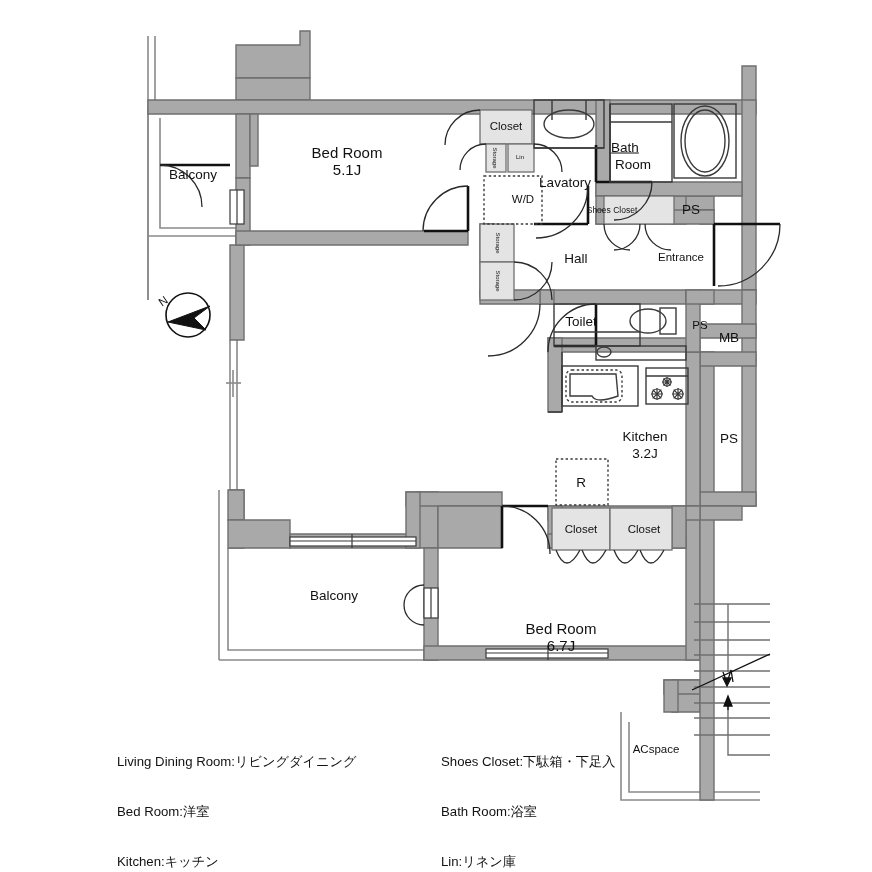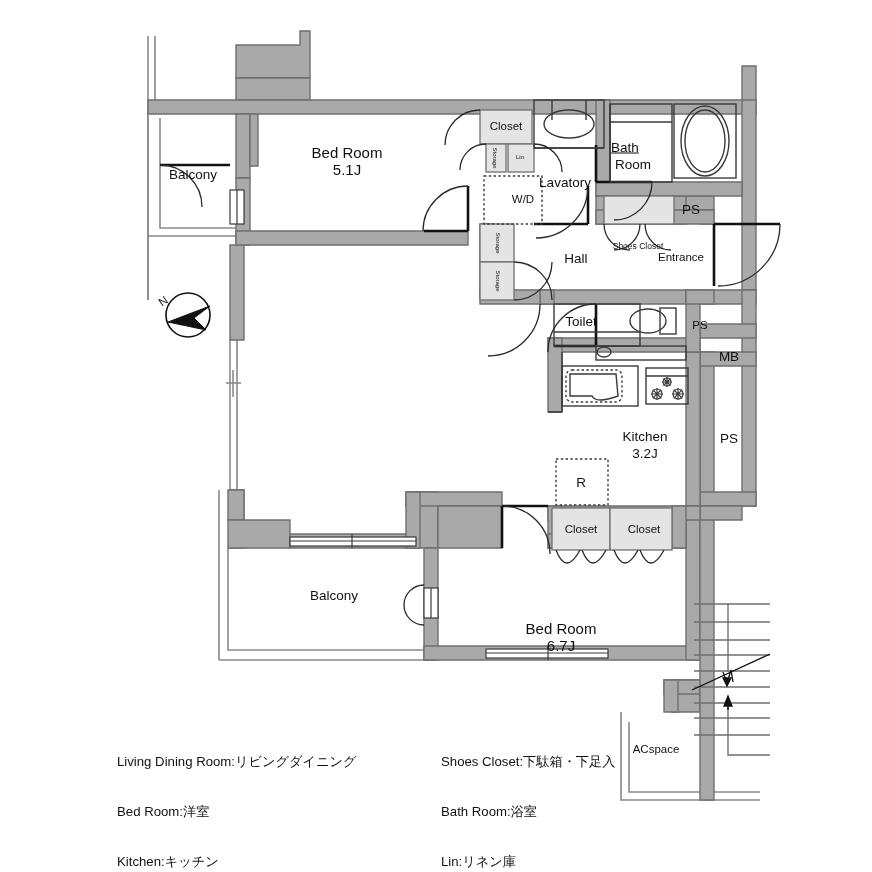--- a/index.html
+++ b/index.html
@@ -313,26 +313,26 @@
 
   <div class="rlabel rl-md" style="left:193px;top:174px;">Balcony</div>
   <div class="rlabel rl-md" style="left:334px;top:595px;">Balcony</div>
   <div class="rlabel rl-sm" style="left:506px;top:126px;">Closet</div>
   <div class="rlabel rl-md" style="left:565px;top:182px;">Lavatory</div>
   <div class="rlabel rl-md" style="left:625px;top:147px;text-decoration:underline;">Bath</div>
   <div class="rlabel rl-md" style="left:633px;top:164px;">Room</div>
   <div class="rlabel rl-sm" style="left:508px;top:199px;margin-left:15px;">W/D</div>
   <div class="rlabel rl-tiny" style="left:520px;top:157px;">Lin</div>
   <div class="rlabel rl-md" style="left:576px;top:258px;">Hall</div>
-  <div class="rlabel rl-xs" style="left:638px;top:210px;margin-top:36px;">Shoes Closet</div>
+  <div class="rlabel rl-xs" style="left:612px;top:210px;">Shoes Closet</div>
   <div class="rlabel rl-md" style="left:691px;top:209px;">PS</div>
   <div class="rlabel rl-sm" style="left:681px;top:257px;">Entrance</div>
   <div class="rlabel rl-md" style="left:581px;top:321px;">Toilet</div>
   <div class="rlabel rl-sm" style="left:700px;top:325px;">PS</div>
-  <div class="rlabel rl-md" style="left:729px;top:337px;margin-top:19px;">MB</div>
+  <div class="rlabel rl-md" style="left:729px;top:337px;">MB</div>
   <div class="rlabel rl-md" style="left:729px;top:438px;">PS</div>
   <div class="rlabel rl-md" style="left:581px;top:482px;">R</div>
   <div class="rlabel rl-sm" style="left:581px;top:529px;">Closet</div>
   <div class="rlabel rl-sm" style="left:644px;top:529px;">Closet</div>
   <div class="rlabel rl-sm" style="left:656px;top:749px;">ACspace</div>
   <div class="rlabel rl-tiny vert" style="left:495px;top:158px;">Storage</div>
   <div class="rlabel rl-tiny vert" style="left:498px;top:243px;">Storage</div>
   <div class="rlabel rl-tiny vert" style="left:498px;top:281px;">Storage</div>
 
   <div class="rlabel rl-sm" style="left:163px;top:301px;transform:translate(-50%,-50%) rotate(-35deg);">N</div>

